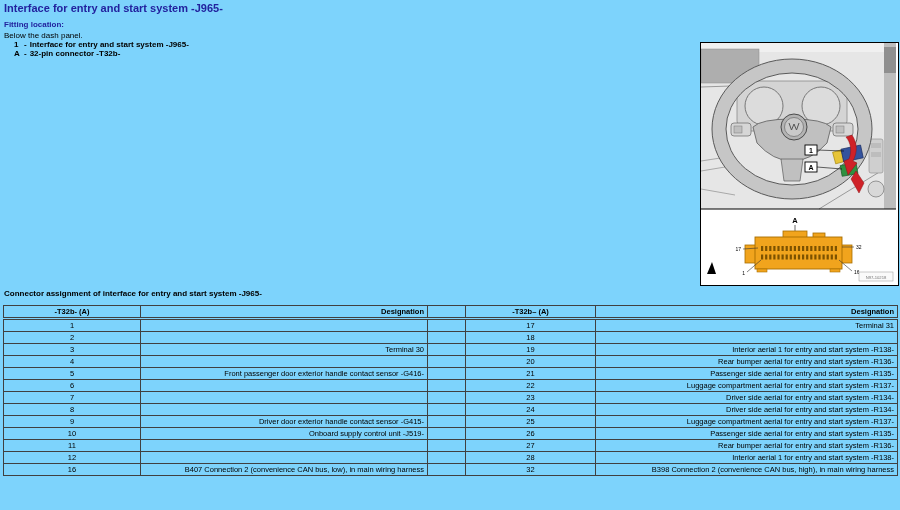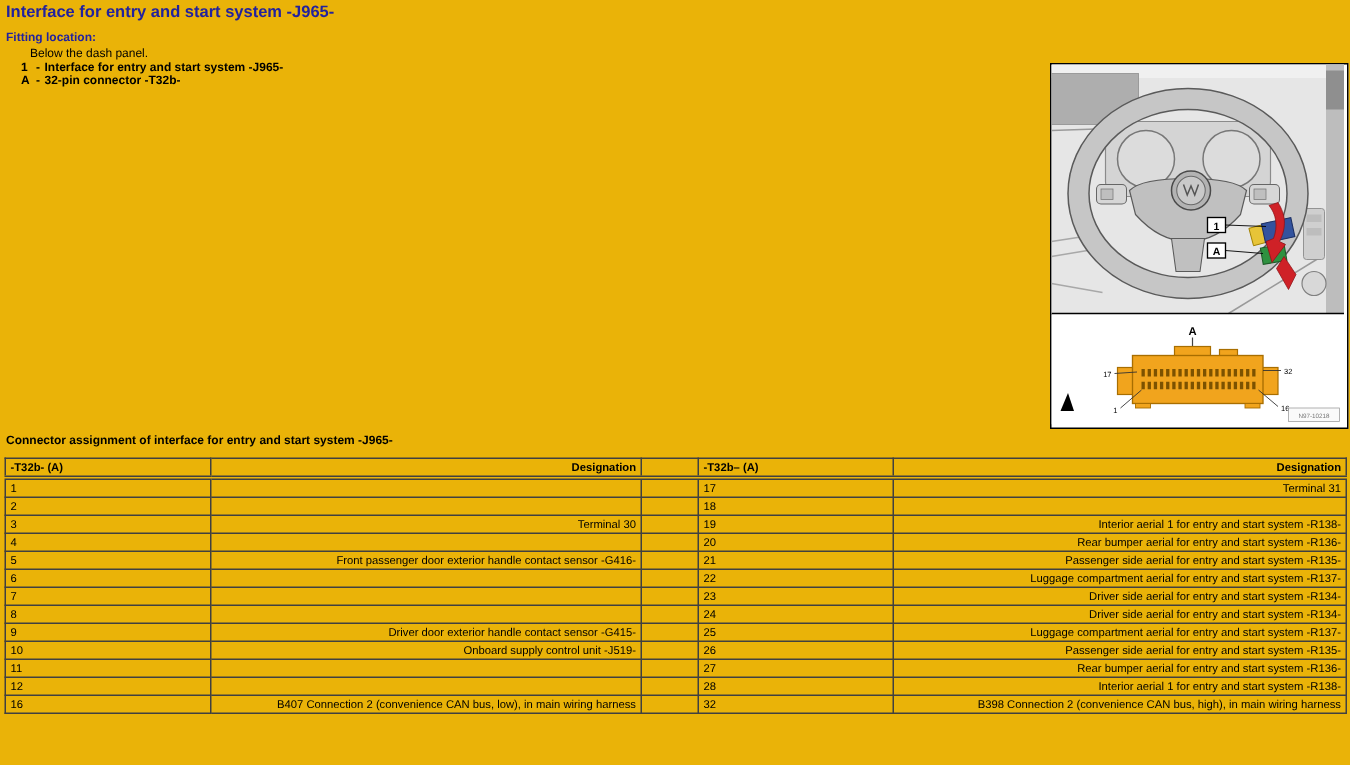--- a/index.html
+++ b/index.html
@@ -1,32 +1,32 @@
 <!DOCTYPE html>
 <html><head>
 <meta charset="utf-8">
 <style>
   html,body{margin:0;padding:0;background:#fff;}
-  .page{position:relative;width:900px;height:510px;overflow:hidden;background:#eab308;
+  .page{position:relative;width:900px;height:510px;overflow:hidden;background:#7dd3fc;
         font-family:"Liberation Sans",sans-serif;color:#000;}
   .title{position:absolute;left:4px;top:2px;font-size:11px;font-weight:bold;color:#22229E;}
   .fitting{position:absolute;left:4px;top:20px;font-size:8px;font-weight:bold;color:#22229E;}
-  .below{position:absolute;left:20px;top:31px;font-size:8px;}
+  .below{position:absolute;left:4px;top:31px;font-size:8px;}
   .legend{position:absolute;left:14px;top:40px;font-size:8px;font-weight:bold;}
   .legend-row{height:9px;line-height:9px;display:flex;}
   .legend-key{display:inline-block;min-width:9px;text-align:left;}
   .legend-dash{display:inline-block;margin:0 3px 0 1px;}
   .figure{position:absolute;left:700px;top:42px;width:197px;height:242px;border:1px solid #000;background:#fff;}
   .figure svg{display:block;}
   .caption{position:absolute;left:4px;top:289px;font-size:8px;font-weight:bold;}
   table.pinout{position:absolute;left:3px;top:305px;width:894px;border-collapse:collapse;table-layout:fixed;}
   table.pinout th,table.pinout td{border:1px solid #404040;font-size:7.5px;height:11px;
         line-height:10px;padding:0 3px;overflow:hidden;white-space:nowrap;}
   table.pinout th{font-weight:bold;border-bottom:3px double #404040;}
-  .pin{text-align:left;padding:0 1px;}
+  .pin{text-align:center;padding:0 1px;}
   .desig{text-align:right;}
 </style>
 </head>
 <body>
 
 <div class="page">
 
   <div class="title">Interface for entry and start system -J965-</div>
   <div class="fitting">Fitting location:</div>
   <div class="below">Below the dash panel.</div>

